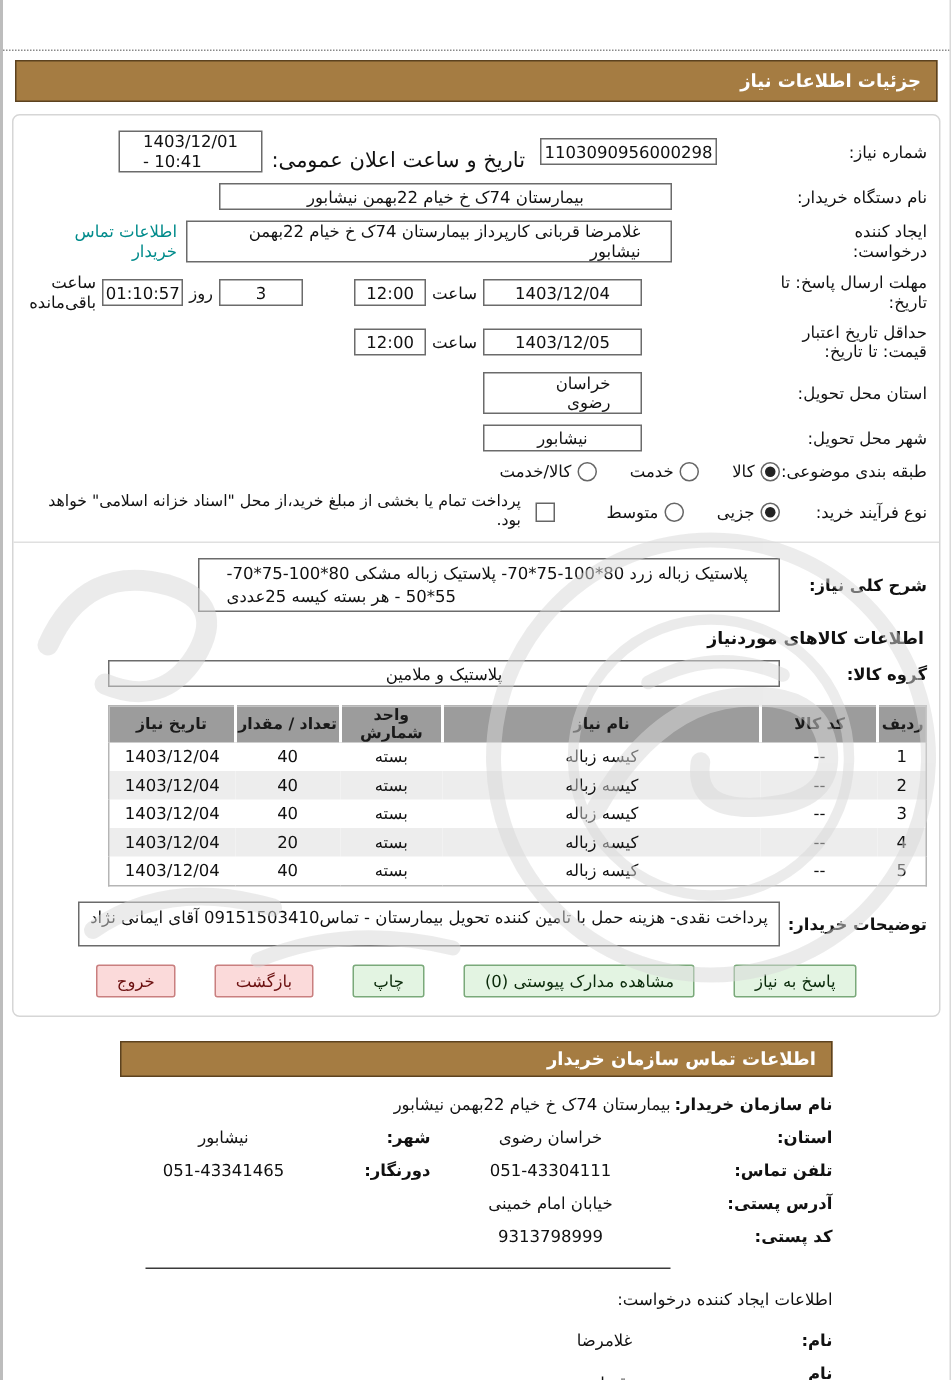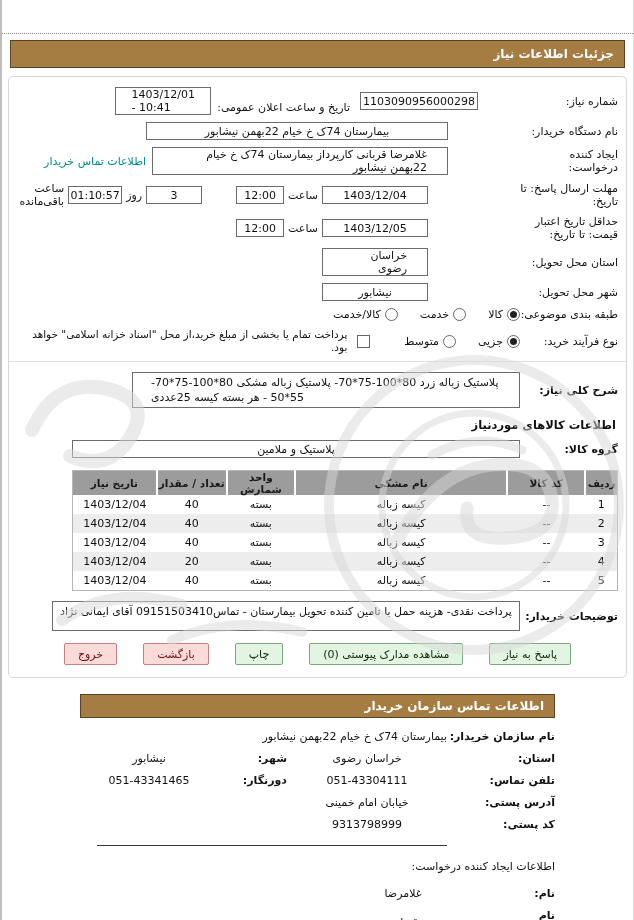--- a/index.html
+++ b/index.html
@@ -15,23 +15,23 @@
   .bar1{margin:6px 8px 8px;height:28px}
   .bar2{margin:16px 78px 12px;height:24px}
   .panel{margin:0 6px;border:1px solid #d6d6d6;border-radius:5px;padding:10px 8px 8px;background:transparent}
   .frow{display:flex;align-items:center;margin-bottom:7px}
   .lbl{width:98px;flex-shrink:0;font-size:11px;line-height:13px}
   .blbl{font-weight:bold}
   .sp40{width:42px;flex-shrink:0}.sp70{width:72px;flex-shrink:0}.sp92{width:92px;flex-shrink:0}
   .gapS{width:22px;flex-shrink:0}.gapM{width:34px;flex-shrink:0}
   .vbox{border:1px solid #6b6b6b;background:#fff;min-height:18px;display:flex;align-items:center;
         justify-content:center;font-size:11px;padding:0 20px;box-sizing:border-box;flex-shrink:0}
-  .w118{width:118px}.w96{width:96px}.w302{width:302px}.w296{width:296px}
+  .w118{width:118px}.w96{width:96px}.w302{width:302px}.w296{width:324px}
   .w106{width:106px}.w48{width:48px}.w56{width:56px}.w54{width:54px}
-  .midlbl{margin:12px 10px 0 6px;font-size:11px}
+  .midlbl{margin:12px 10px 0 6px;font-size:14px}
   .small{font-size:11px;margin:0 4px}
   .ltr{direction:ltr;unicode-bidi:isolate}
   .link{color:#008b8b;font-size:11px;margin-right:6px;cursor:pointer}
   .radio{width:11px;height:11px;border:1px solid #666;border-radius:50%;display:inline-block;
          background:#fff;position:relative;flex-shrink:0}
   .radio.sel::after{content:"";position:absolute;inset:2px;background:#222;border-radius:50%}
   .checkbox{width:11px;height:11px;border:1px solid #666;display:inline-block;background:#fff;flex-shrink:0}
   .opt{font-size:11px;margin-right:4px}
   .note{font-size:10.5px;margin-right:10px;line-height:13px}
   .hdiv{border-top:1px solid #e0e0e0;margin:2px -8px 10px}
@@ -170,21 +170,21 @@
           <col style="width:78px">
           <col style="width:212px">
         <col style="width:68px">
           <col style="width:70px">
           <col style="width:84px">
       </colgroup>
       <thead>
           <tr>
             <th>ردیف</th>
             <th>کد کالا</th>
-            <th>نام مشکی</th>
+            <th>نام نیاز</th>
             <th>واحد شمارش</th>
             <th>تعداد / مقدار</th>
             <th>تاریخ نیاز</th>
           </tr>
         </thead>
       <tbody>
           <tr>
             <td>1</td>
             <td>--</td>
             <td>کیسه زباله</td>

